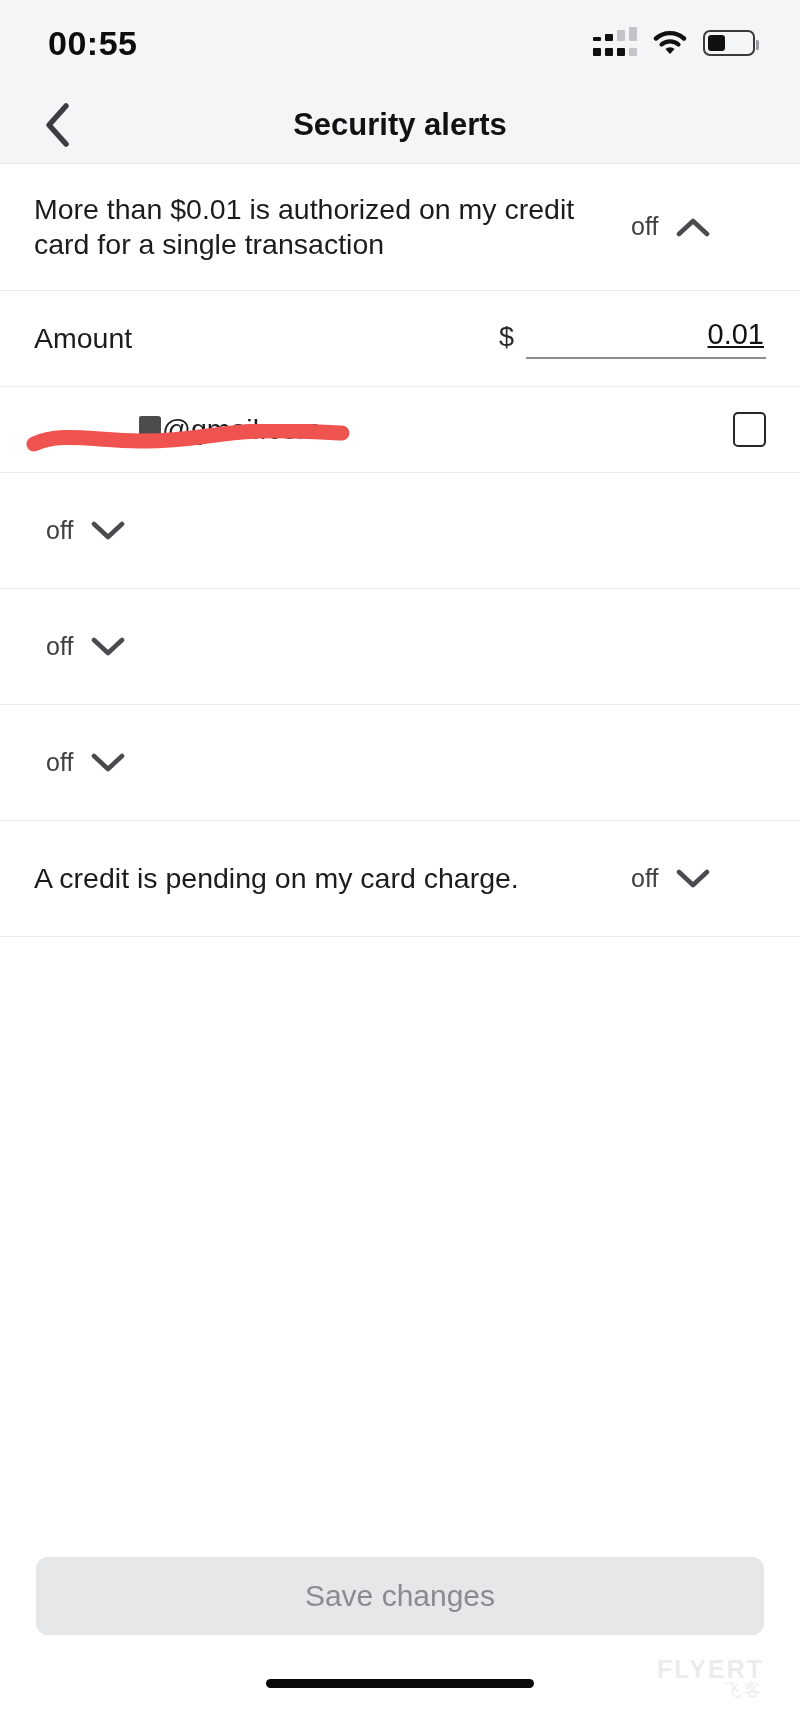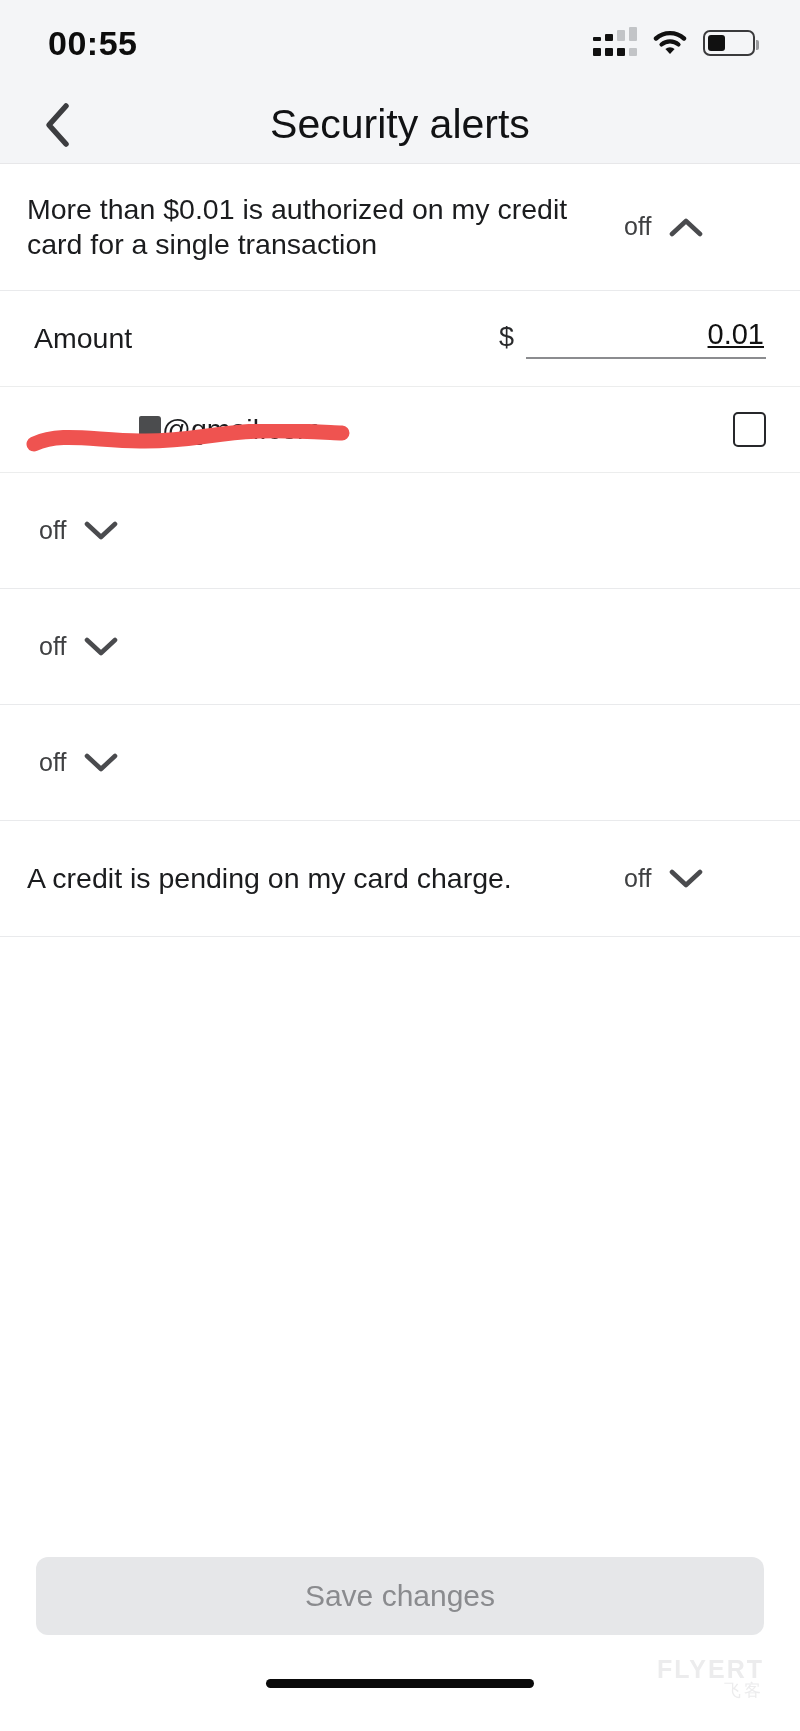--- a/index.html
+++ b/index.html
@@ -93,32 +93,32 @@
   .back-btn {
     position: absolute;
     left: 30px;
     width: 54px; height: 54px;
     display: flex; align-items: center; justify-content: center;
     cursor: pointer;
   }
   .nav-title {
     width: 100%;
     text-align: center;
-    font-size: 41px;
-    font-weight: 400;
+    font-size: 31px;
+    font-weight: 700;
     color: #111214;
   }
 
   
   .list { flex: 1 1 auto; background: #ffffff; }
   .row {
     display: flex;
     align-items: center;
     border-bottom: 1px solid #e9eaec;
-    padding: 0 27px;
+    padding: 0 34px;
     min-height: 116px;
     background: #fff;
   }
   .row-label {
     flex: 1 1 auto;
     font-size: 28.5px;
     line-height: 1.22;
     color: #1b1c1e;
     padding: 28px 0;
     max-width: 585px;

